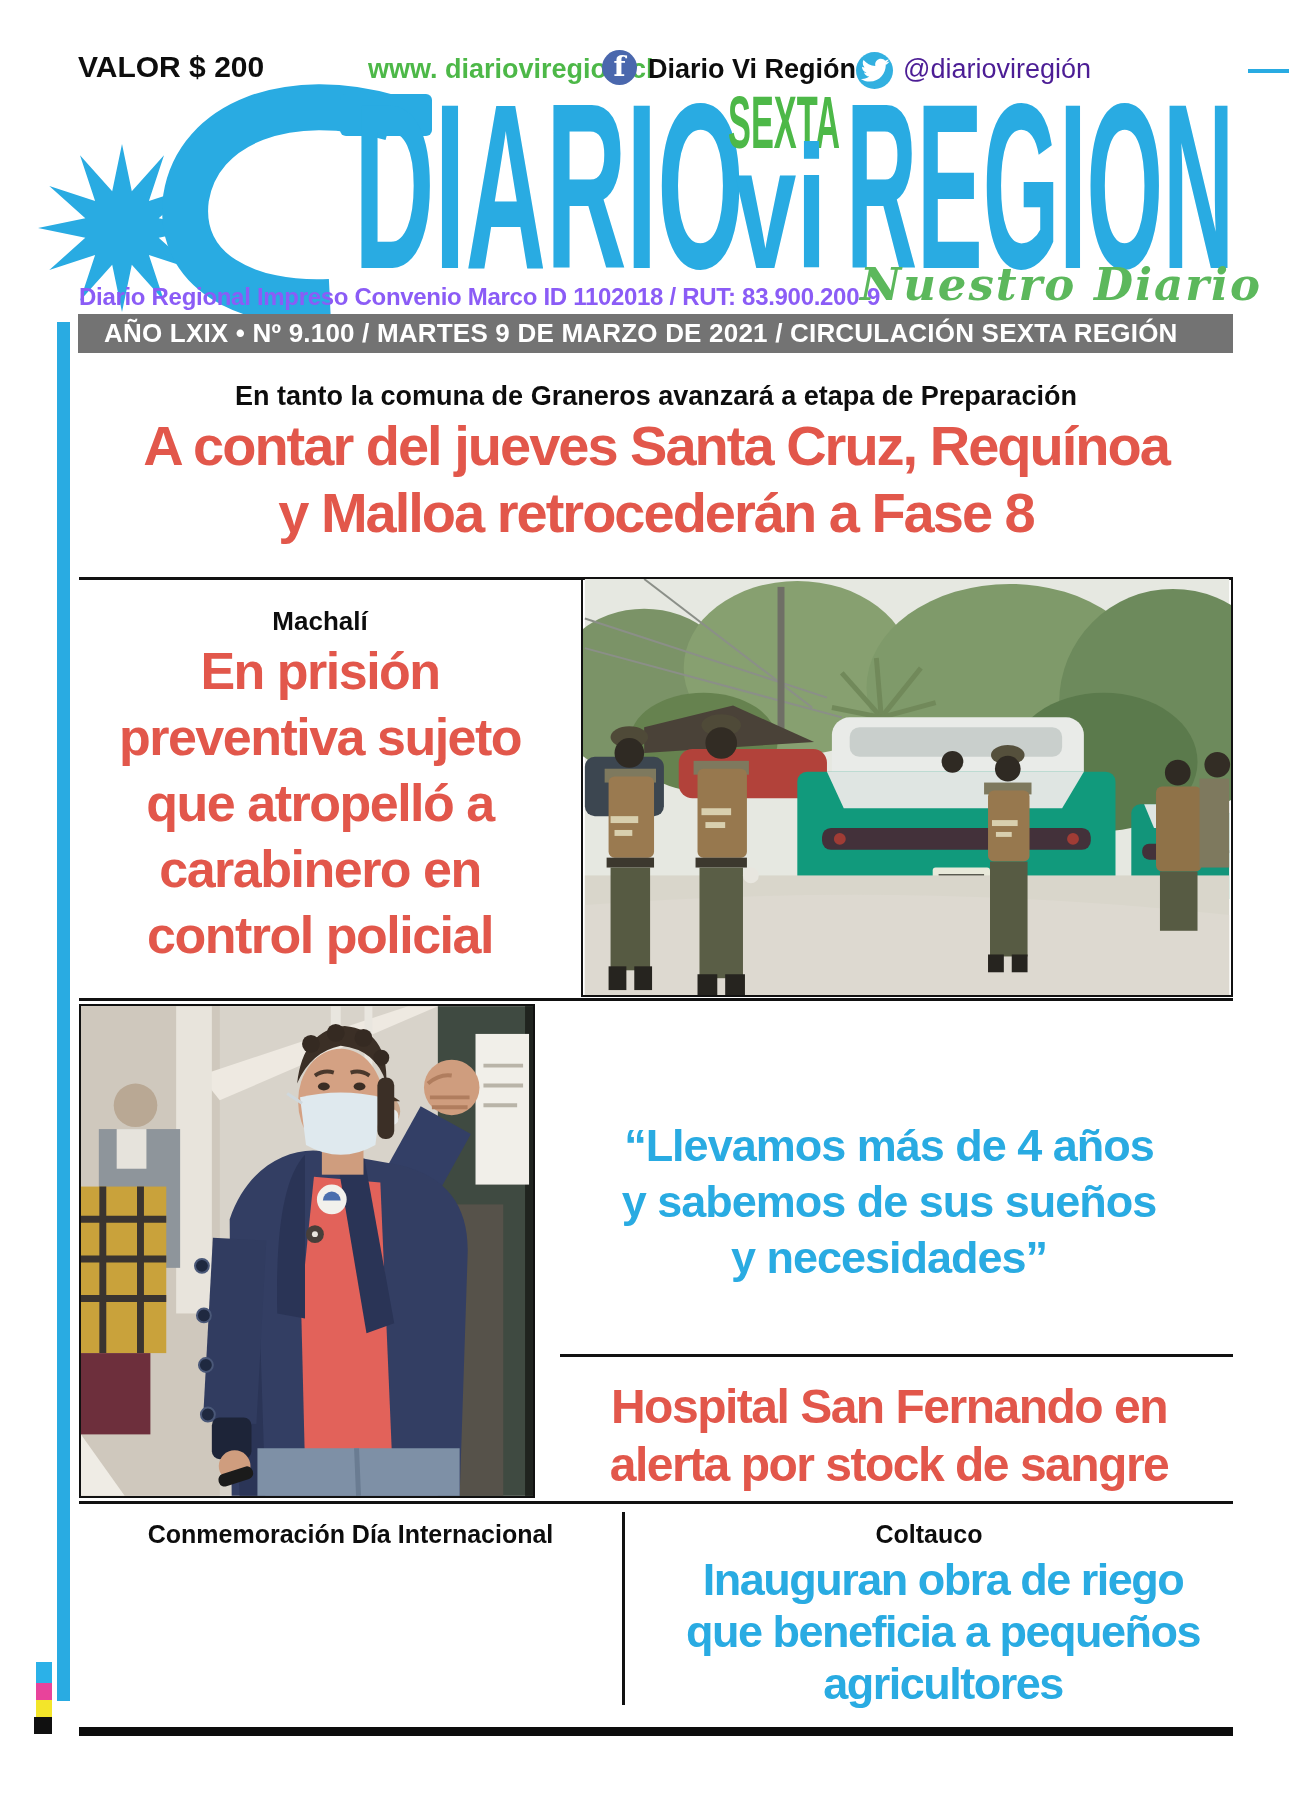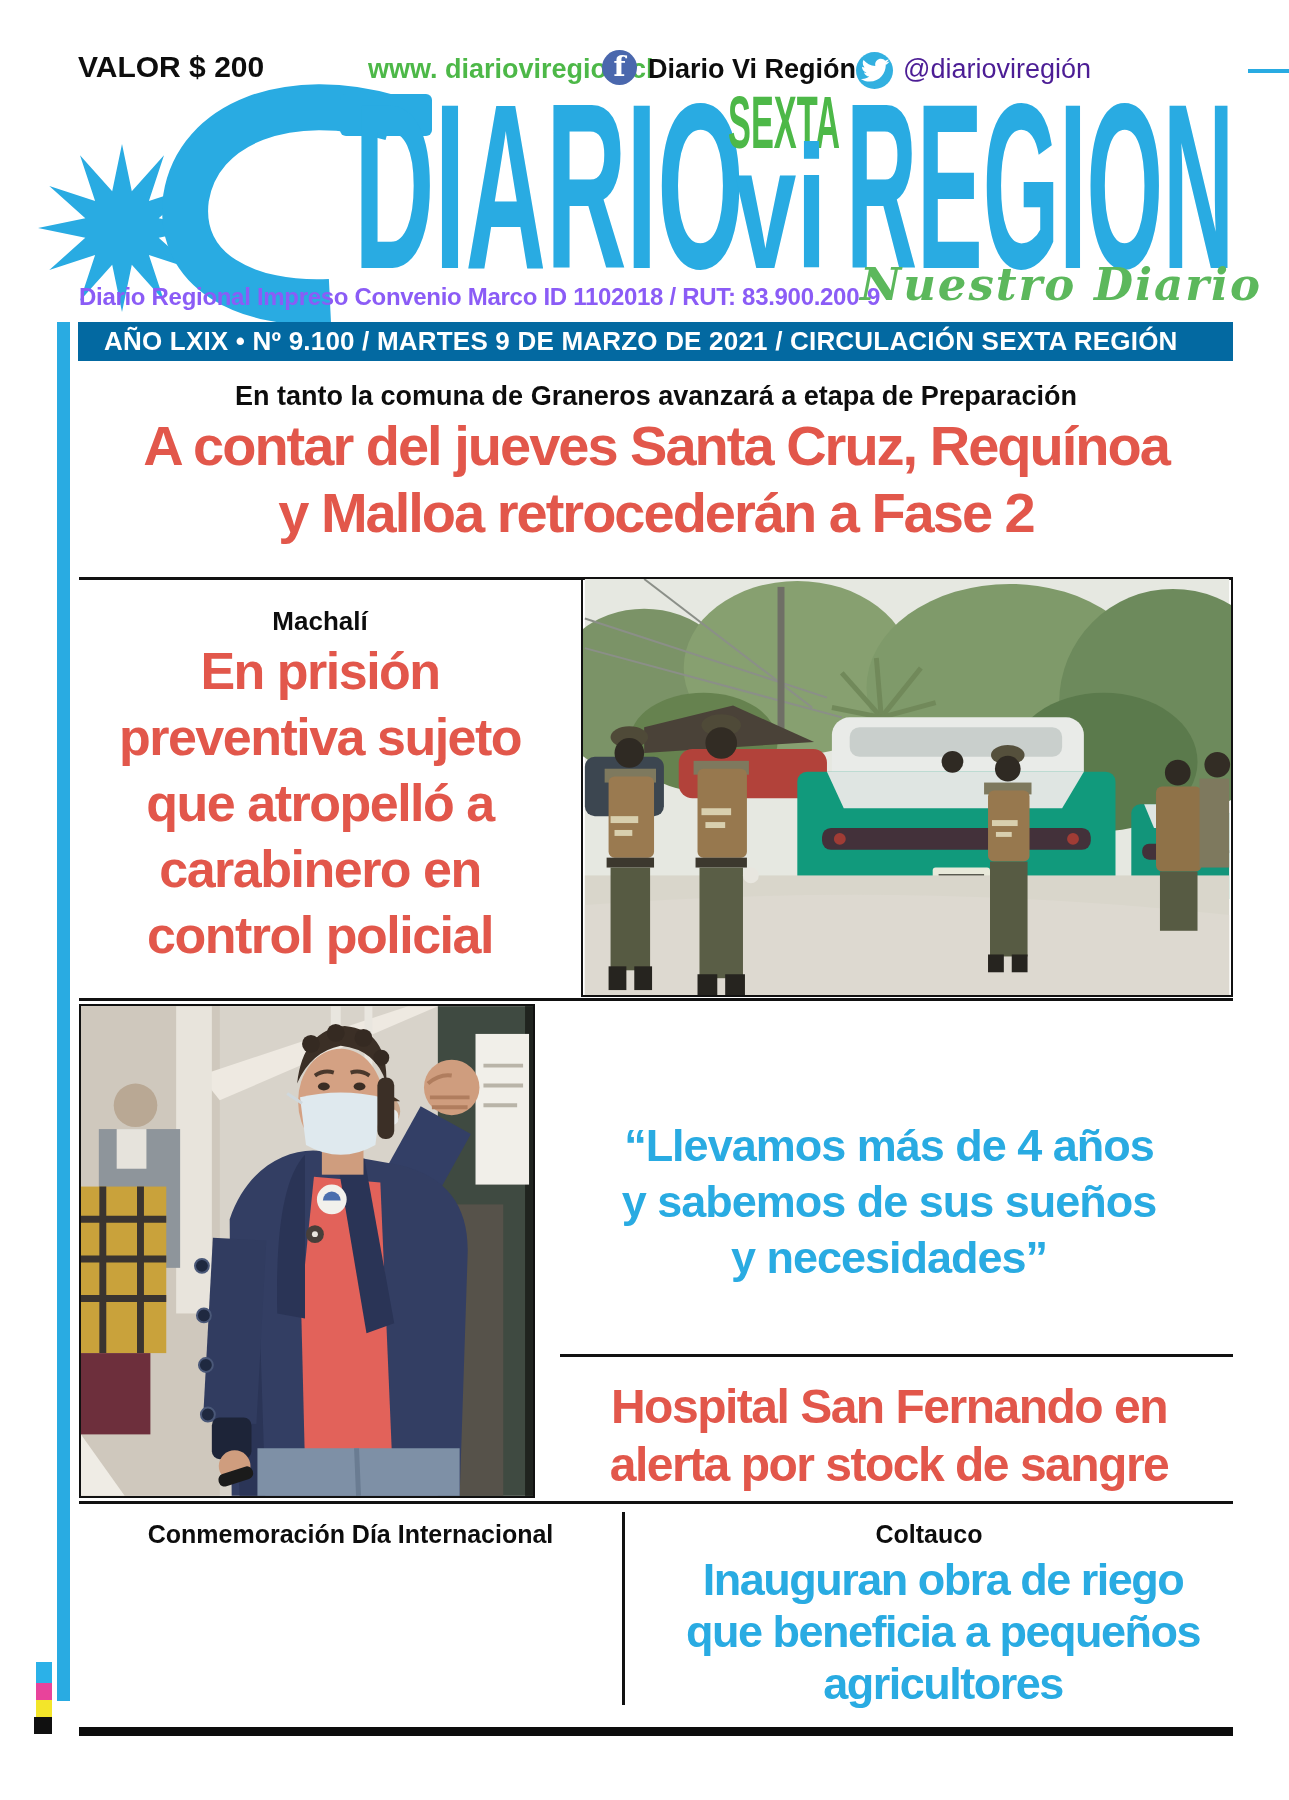--- a/index.html
+++ b/index.html
@@ -20,21 +20,21 @@
   .fb-label{left:648px;top:54px;font-size:27px;font-weight:bold;color:#0d0d0d;}
   .tw-icon{left:856px;top:52px;width:37px;height:37px;border-radius:50%;background:#32b0e0;}
   .tw-label{left:903px;top:54px;font-size:27px;font-weight:normal;color:#4c1d95;}
   .corner-dash{left:1248px;top:69px;width:41px;height:4px;background:#29abe2;}
 
   
   .masthead-svg{left:40px;top:80px;width:1200px;height:198px;overflow:visible;}
   .reg-line{left:79px;top:283px;font-size:24px;font-weight:bold;color:#8b5cf6;letter-spacing:-0.3px;}
   .slogan{left:860px;top:258px;width:373px;text-align:right;font-family:"DejaVu Serif",serif;
           font-style:italic;font-weight:bold;font-size:45px;color:#5cb85c;letter-spacing:2px;}
-  .edition-bar{left:78px;top:322px;width:1155px;height:39px;background:#0369a1;}
+  .edition-bar{left:78px;top:314px;width:1155px;height:39px;background:#737373;}
   .edition-text{position:absolute;left:26px;top:0;line-height:39px;font-size:26px;font-weight:bold;
                 color:#ffffff;letter-spacing:0.2px;white-space:nowrap;}
   .cyan-rail{left:57px;top:322px;width:13px;height:1379px;background:#29abe2;}
 
   
   .lead-kicker{left:79px;top:381px;width:1154px;font-size:27px;font-weight:bold;color:#0d0d0d;}
   .lead-headline{left:79px;top:412px;width:1154px;font-size:56px;font-weight:bold;color:#e2574b;
                  line-height:67px;letter-spacing:-2px;}
   .hr{background:#111111;height:3px;}
   .hr1{left:79px;top:577px;width:1154px;}
@@ -109,21 +109,21 @@
   <div class="abs slogan nowrap">Nuestro Diario</div>
 
   <div class="abs edition-bar">
     <span class="edition-text">AÑO LXIX • Nº 9.100 / MARTES 9 DE MARZO DE 2021  /  CIRCULACIÓN SEXTA REGIÓN</span>
   </div>
   <div class="abs cyan-rail"></div>
 
   <div class="abs lead-kicker center">En tanto la comuna de Graneros avanzará a etapa de Preparación</div>
   <div class="abs lead-headline center">
     <div class="nowrap">A contar del jueves Santa Cruz, Requínoa</div>
-    <div class="nowrap">y Malloa retrocederán a Fase 2</div>
+    <div class="nowrap">y Malloa retrocederán a Fase 8</div>
   </div>
   <div class="abs hr hr1"></div>
 
   <div class="abs machali-kicker center">Machalí</div>
   <div class="abs machali-headline center">
     <div>En prisión</div>
     <div>preventiva sujeto</div>
     <div>que atropelló a</div>
     <div>carabinero en</div>
     <div>control policial</div>

